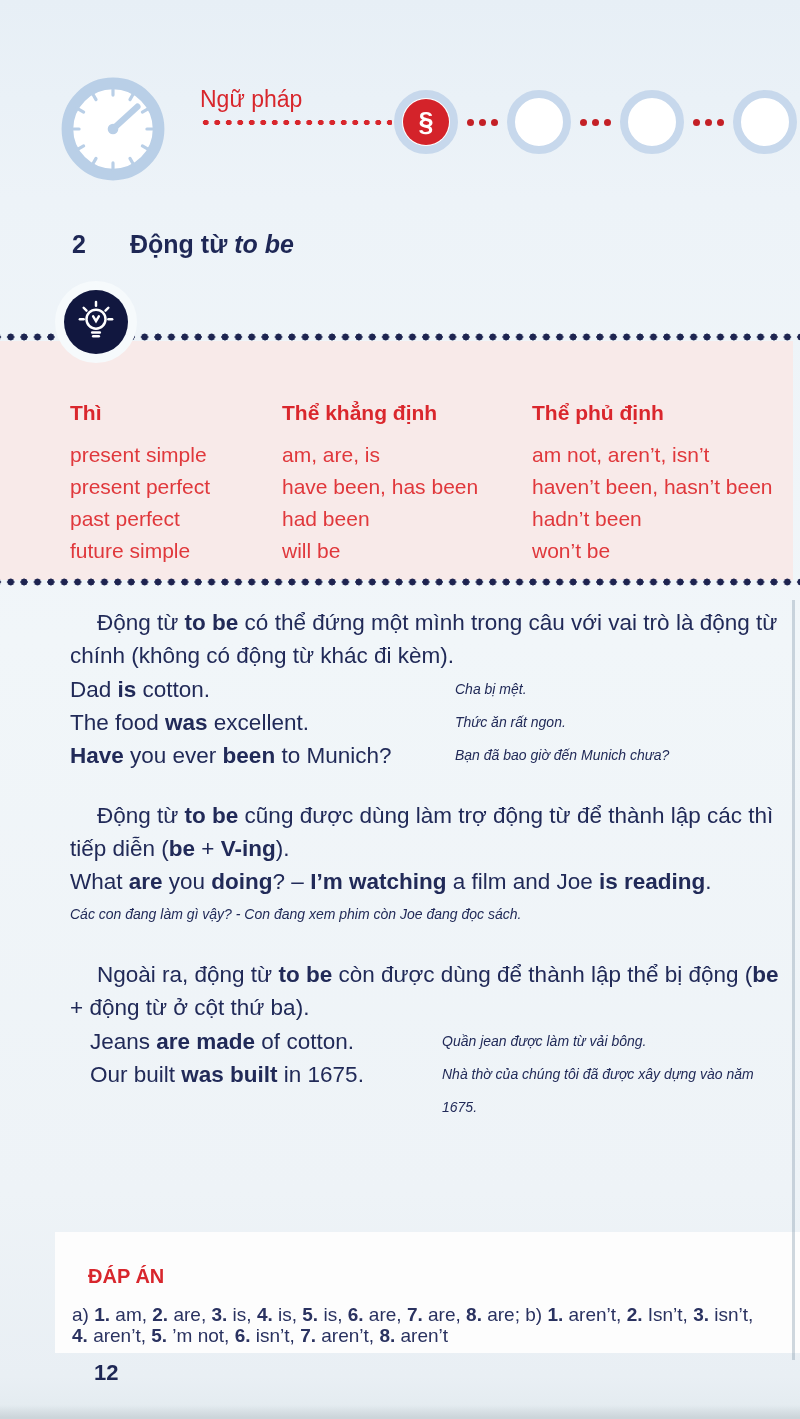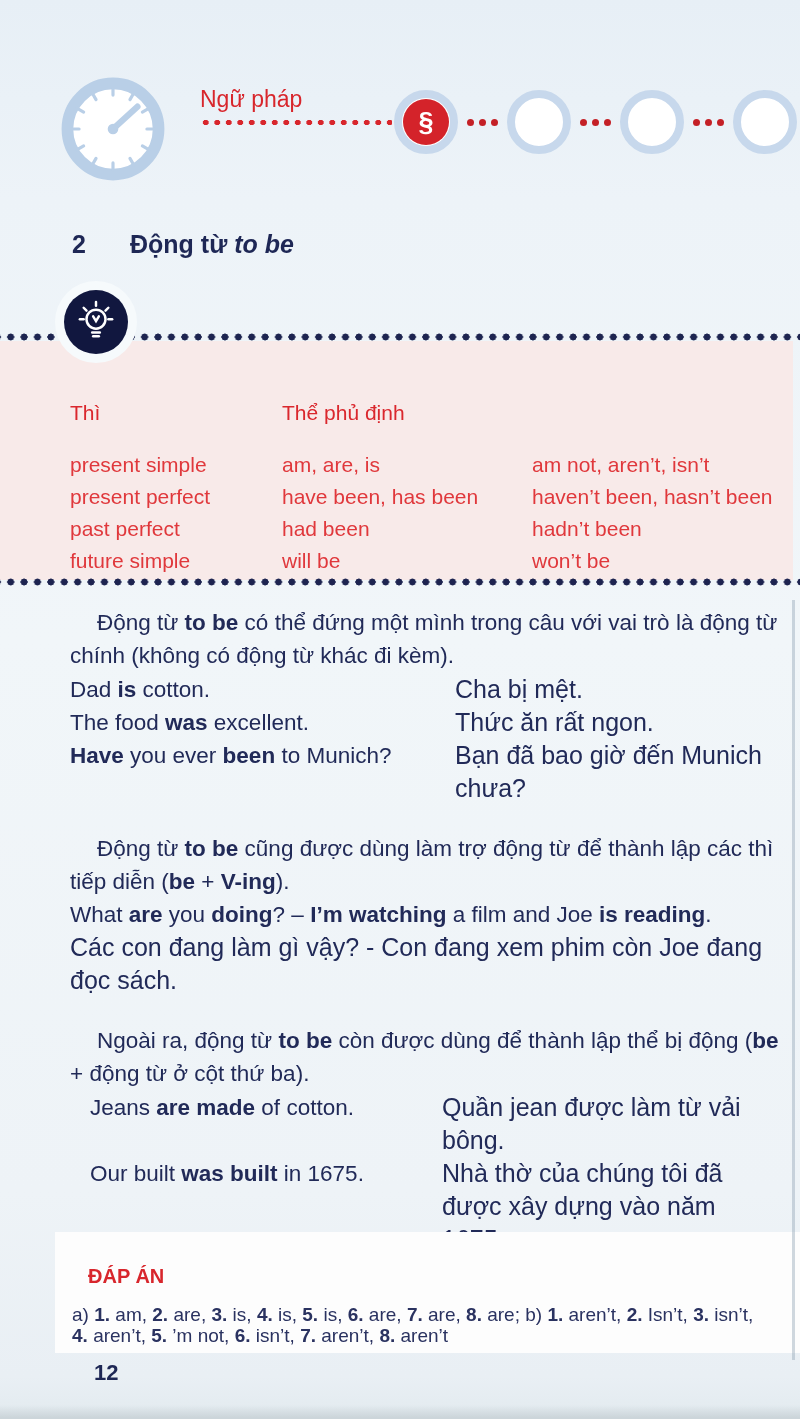--- a/index.html
+++ b/index.html
@@ -39,28 +39,28 @@
     background-image:radial-gradient(circle,#1d2450 3.3px,transparent 3.7px);
     background-size:13.4px 10px;background-repeat:repeat-x;background-position:4px center;}
   .nd-top{top:332px;z-index:2;}
   .nd-bottom{top:577px;z-index:2;}
   .bulb-badge{position:absolute;left:64px;top:290px;width:64px;height:64px;border-radius:50%;
     background:#11173f;z-index:3;box-shadow:0 0 0 9px #f6fafc;
     display:flex;align-items:center;justify-content:center;}
   .pink-box{position:absolute;left:0;top:341px;width:793px;height:239px;background:#f8eae9;z-index:1;}
   .tense-table{margin:56px 0 0 70px;font-size:21px;color:#e0383c;line-height:32px;}
   .t-row{display:grid;grid-template-columns:212px 250px auto;}
-  .t-head{font-weight:400;color:#da272d;margin-bottom:20px;}
+  .t-head{font-weight:700;color:#da272d;margin-bottom:10px;}
 
   
   .content{position:absolute;left:70px;top:606px;width:710px;font-size:22.5px;line-height:33px;color:#212a58;}
   .para{text-indent:27px;margin:0;}
   .b{font-weight:700;}
   .i{font-style:italic;}
-  .vi{font-size:25px;}
+  .vi{font-style:italic;font-size:14px;}
   .ex-grid{display:grid;margin:1px 0 0 0;}
   .g1{grid-template-columns:385px 1fr;}
   .g3{grid-template-columns:352px 1fr;margin-left:20px;}
   .mt{margin-top:27px;}
   .ex-line{margin:0;}
 
   
   .answers{position:absolute;left:55px;top:1232px;width:745px;height:121px;background:#fdfdfd;
     box-sizing:border-box;padding:17px 38px 0 17px;}
   .answers h3{margin:16px;font-size:20px;font-weight:700;color:#d8262c;}
@@ -138,20 +138,21 @@
         <line x1="33" y1="9" x2="30" y2="12"></line>
         <line x1="3" y1="21" x2="7" y2="21"></line>
         <line x1="37" y1="21" x2="33" y2="21"></line>
       </g>
     </svg>
   </div>
   <div class="pink-box">
     <div class="tense-table">
       <div class="t-row t-head">
         <span>Thì</span>
+        <span>Thể khẳng định</span>
         <span>Thể phủ định</span>
       </div>
       <div class="t-row">
         <span>present simple</span>
           <span>am, are, is</span>
           <span>am not, aren’t, isn’t</span>
       </div>
       <div class="t-row">
         <span>present perfect</span>
           <span>have been, has been</span>

